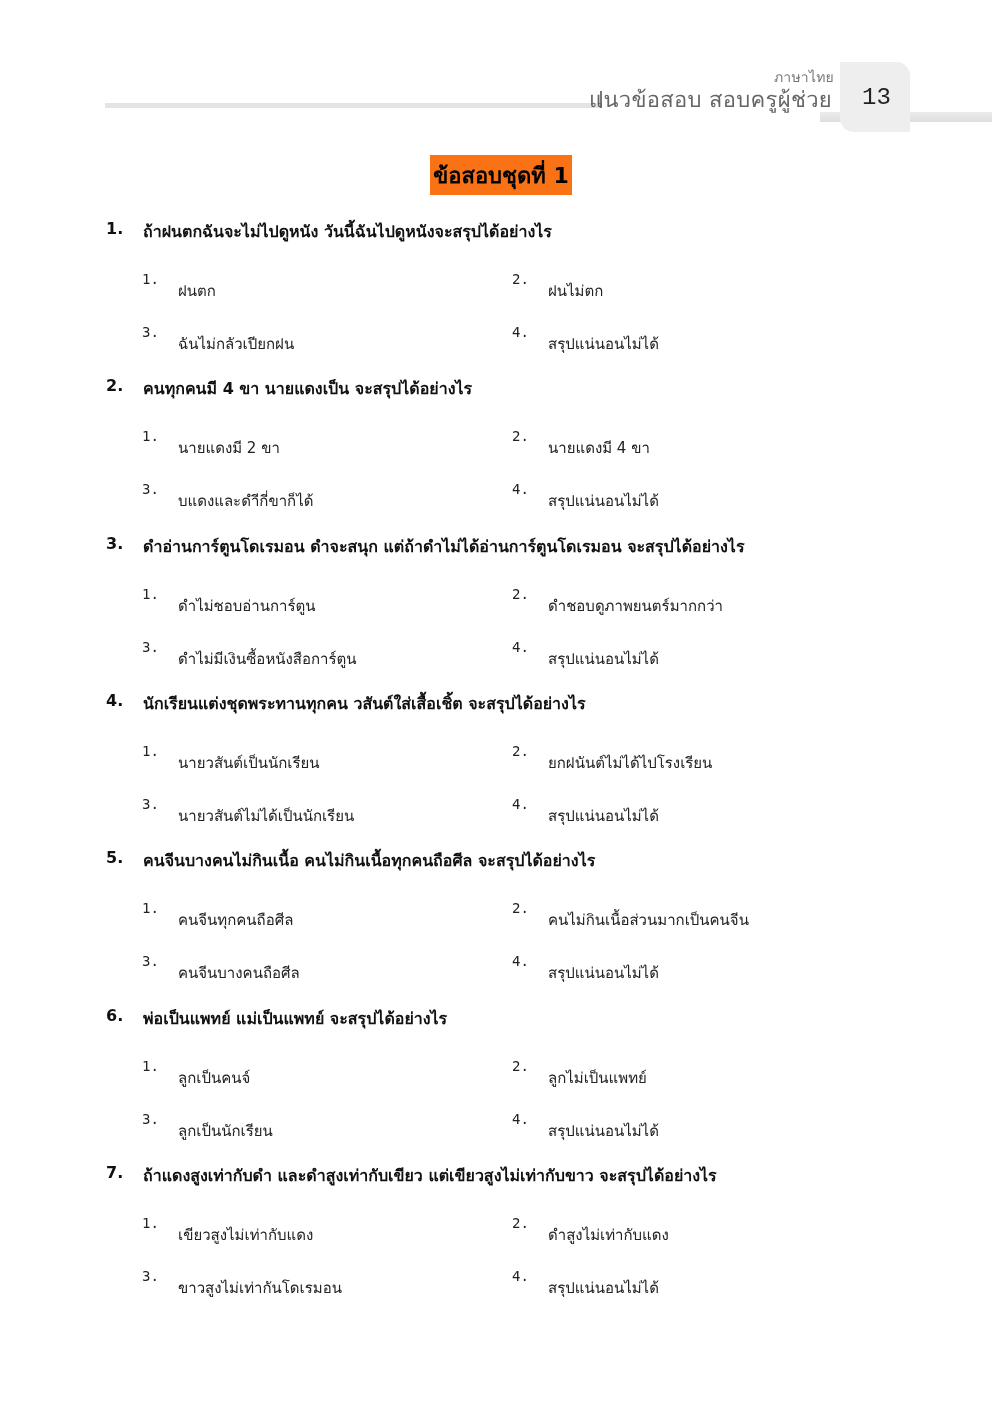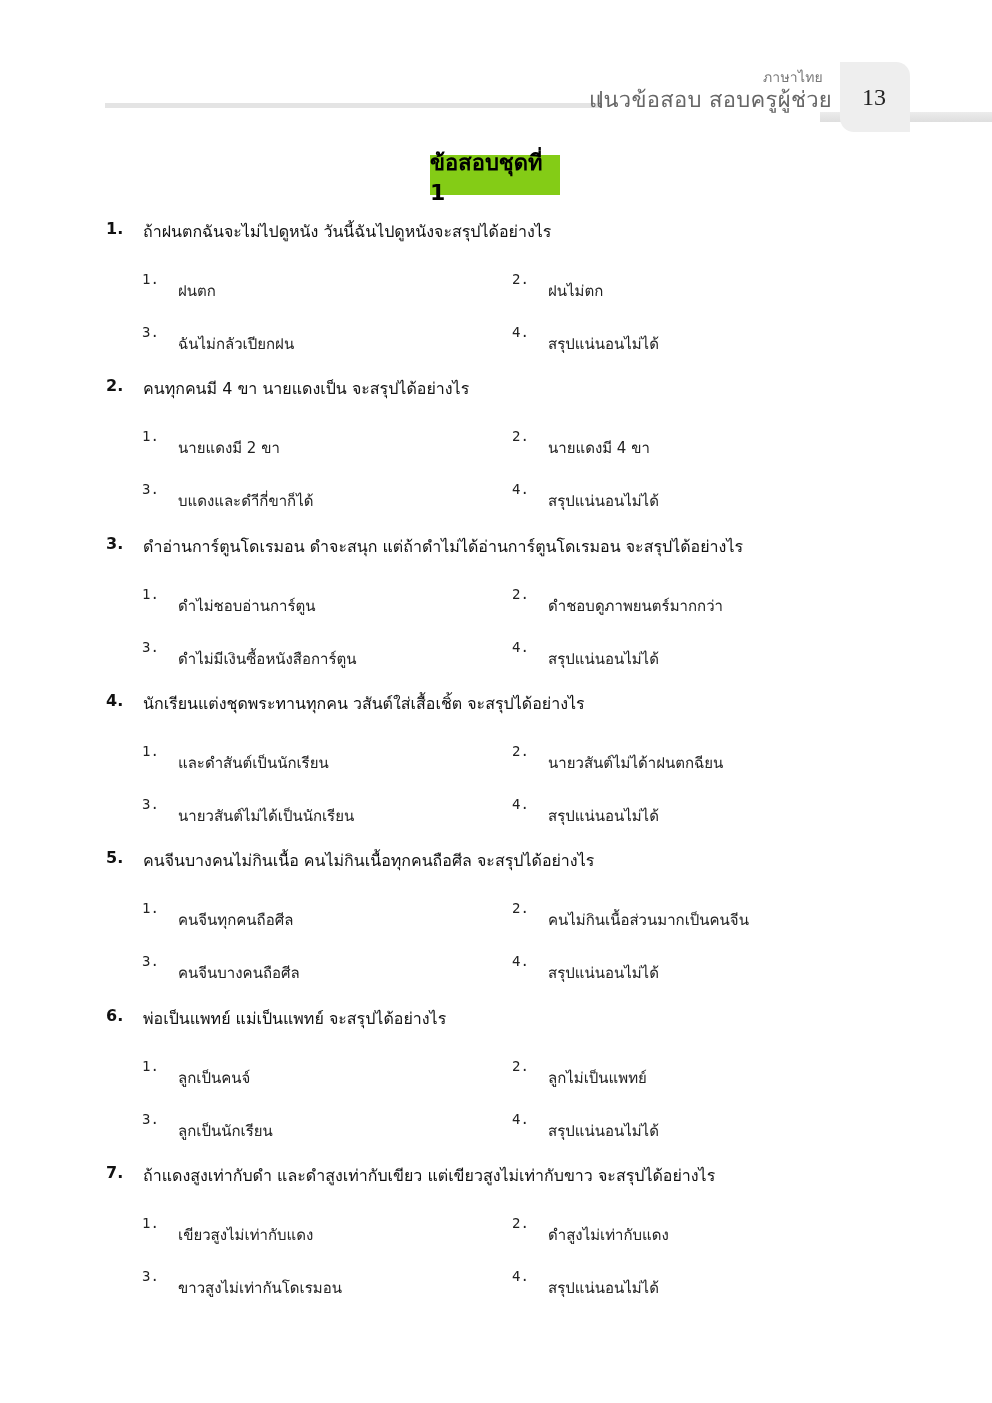--- a/index.html
+++ b/index.html
@@ -16,48 +16,48 @@
     }
     .hdr-line-right {
       position: absolute; left: 820px; top: 112px; width: 172px; height: 10px;
       background: linear-gradient(to bottom, #ececec, #dedede);
     }
     .hdr-tab {
       position: absolute; left: 840px; top: 62px; width: 70px; height: 70px;
       background: #eeeeee; border-radius: 0 14px 0 14px;
     }
     .hdr-subject {
-      position: absolute; right: 169px; top: 66px; font-size: 14px; color: #777;
+      position: absolute; right: 158px; top: 66px; font-size: 14px; color: #777;
       font-family: "DejaVu Sans", sans-serif; letter-spacing: 0.2px;
     }
     .hdr-title {
       position: absolute; right: 160px; top: 82px; font-size: 22px; color: #666;
       font-family: "DejaVu Sans", sans-serif; letter-spacing: 0.3px;
     }
     .hdr-pagenum {
       position: absolute; left: 862px; top: 84px; font-size: 24px; color: #222;
-      font-family: Liberation Serif, serif;
+      font-family: Liberation Mono, monospace;
     }
 
     
     .set-title {
-      position: absolute; left: 430px; top: 155px; width: 130px; height: 40px;
-      background: #84cc16; font-size: 22px; font-weight: bold; color: #000;
+      position: absolute; left: 430px; top: 155px; width: 142px; height: 40px;
+      background: #f97316; font-size: 22px; font-weight: bold; color: #000;
       display: flex; align-items: center; justify-content: center;
       font-family: "DejaVu Sans", sans-serif;
     }
 
     
     .question { position: absolute; left: 0; width: 992px; }
     .q-num {
       position: absolute; left: 106px; top: 0; font-size: 16px; font-weight: bold;
       font-family: "DejaVu Sans", sans-serif;
     }
     .q-text {
-      position: absolute; left: 143px; top: 0; font-size: 16px; font-weight: normal;
+      position: absolute; left: 143px; top: 0; font-size: 16px; font-weight: bold;
       white-space: nowrap; font-family: "DejaVu Sans", sans-serif;
     }
     .choice { position: absolute; font-size: 15px; white-space: nowrap; color: #222; }
     .c-num { position: absolute; left: 0; top: 0; font-family: "DejaVu Sans Mono", monospace; font-size: 14px; }
     .c-text { position: absolute; left: 36px; top: 8px; font-family: "DejaVu Sans", sans-serif; }
     .choice.c1 { left: 142px; top: 52px; }
     .choice.c2 { left: 512px; top: 52px; }
     .choice.c3 { left: 142px; top: 105px; }
     .choice.c4 { left: 512px; top: 105px; }
   </style>
@@ -135,25 +135,25 @@
       <span class="c-num">4.</span>
       <span class="c-text">สรุปแน่นอนไม่ได้</span>
     </div>
 </div>
 
 <div class="question" style="top:691px">
   <span class="q-num">4.</span>
   <span class="q-text">นักเรียนแต่งชุดพระทานทุกคน วสันต์ใส่เสื้อเชิ้ต จะสรุปได้อย่างไร</span>
   <div class="choice c1">
       <span class="c-num">1.</span>
-      <span class="c-text">และดำสันต์เป็นนักเรียน</span>
-    </div>
-  <div class="choice c2">
-      <span class="c-num">2.</span>
-      <span class="c-text">นายวสันต์ไม่ได้าฝนตกฉียน</span>
+      <span class="c-text">นายวสันต์เป็นนักเรียน</span>
+    </div>
+  <div class="choice c2">
+      <span class="c-num">2.</span>
+      <span class="c-text">ยกฝนันต์ไม่ได้ไปโรงเรียน</span>
     </div>
   <div class="choice c3">
       <span class="c-num">3.</span>
       <span class="c-text">นายวสันต์ไม่ได้เป็นนักเรียน</span>
     </div>
   <div class="choice c4">
       <span class="c-num">4.</span>
       <span class="c-text">สรุปแน่นอนไม่ได้</span>
     </div>
 </div>

